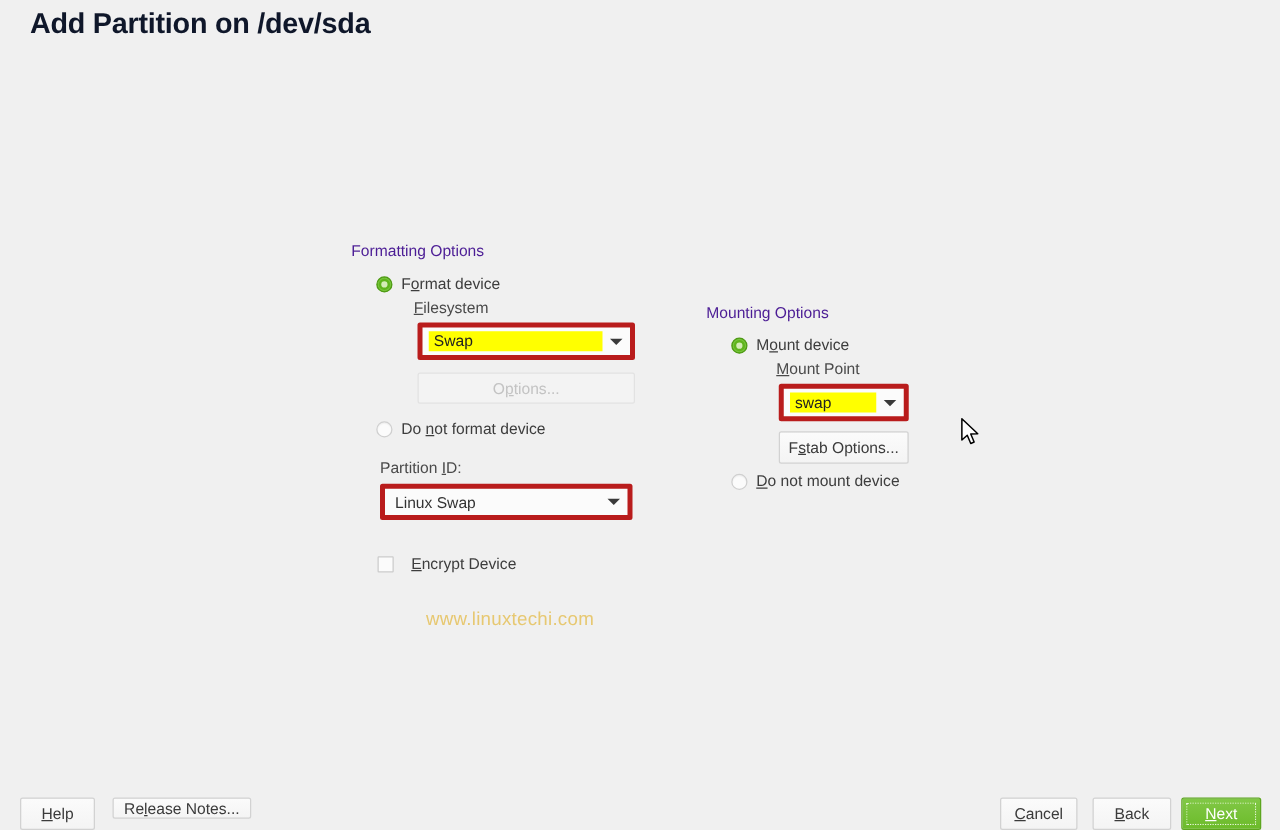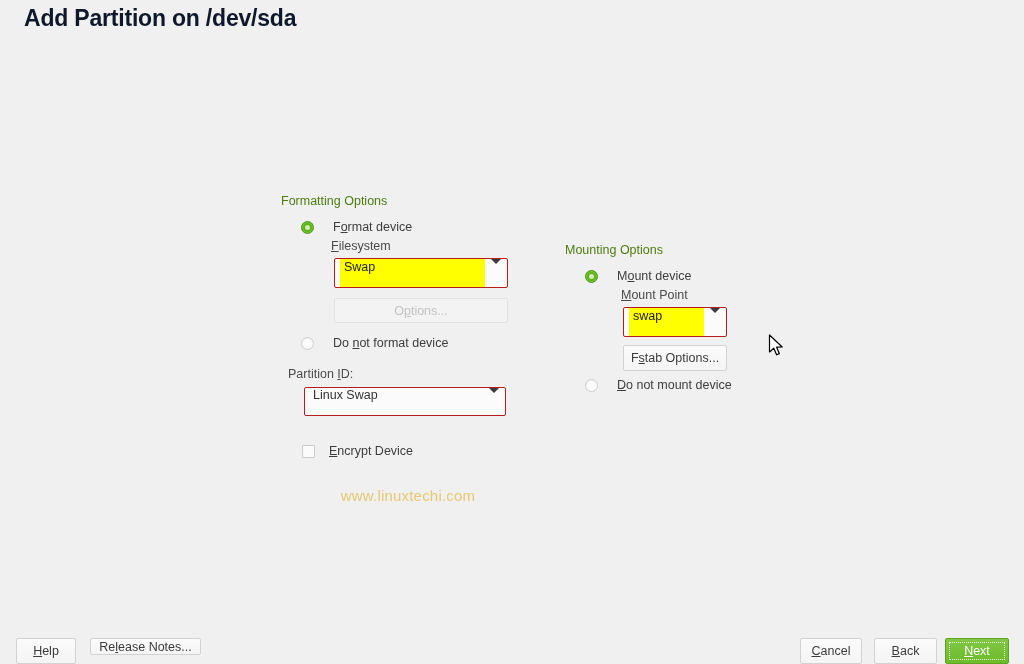--- a/index.html
+++ b/index.html
@@ -33,40 +33,40 @@
     position: absolute;
     left: 0;
     top: 0;
     width: 1024px;
     height: 620px;
   }
 
   .group-label {
     position: absolute;
     font-size: 12.5px;
-    color: #4d7c0f;
+    color: #4c1d95;
     white-space: nowrap;
     text-align: right;
   }
 
   .field-label {
     position: absolute;
     font-size: 12.5px;
     color: #4a4a4a;
     white-space: nowrap;
   }
 
   .mn { text-decoration: underline; text-underline-offset: 1px; }
 
   
   .radio-row {
     position: absolute;
     display: flex;
     align-items: center;
-    gap: 19px;
+    gap: 7px;
     white-space: nowrap;
     text-align: center;
   }
   .radio {
     width: 13px;
     height: 13px;
     border-radius: 50%;
     box-sizing: border-box;
     flex: 0 0 auto;
     position: relative;
@@ -116,23 +116,24 @@
   .check-label {
     font-size: 12.5px;
     color: #3d3d3d;
   }
 
   
   .combo {
     position: absolute;
     box-sizing: border-box;
     background: #fbfbfb;
-    border: 1px solid #b91c1c;
+    border: 4px solid #b91c1c;
     border-radius: 2px;
     display: flex;
+    align-items: center;
     padding: 0 6px 0 8px;
     font-size: 12.5px;
     color: #333;
   }
   .combo .val {
     flex: 1 1 auto;
     white-space: nowrap;
     overflow: hidden;
   }
   .combo .val.sel {
@@ -235,21 +236,21 @@
       <span>O</span>
       <span class="mn">p</span>
       <span>tions...</span>
     </button>
 
   <div class="radio-row" style="left:301px; top:315px;margin-top:21px;">
     <span class="radio off"></span>
     <span class="radio-label"><span>Do </span><span class="mn">n</span><span>ot format device</span></span>
   </div>
 
-  <div class="field-label" style="left:288px; top:367px;"><span>Partition </span><span class="mn">I</span><span>D:</span></div>
+  <div class="field-label" style="left:304px; top:367px;"><span>Partition </span><span class="mn">I</span><span>D:</span></div>
 
   <div class="combo" style="left:304px; top:387px; width:202px; height:29px;">
     <span class="val">Linux Swap</span>
     <span class="arrow"></span>
   </div>
 
   <div class="check-row" style="left:302px; top:444px;">
     <span class="checkbox"></span>
     <span class="check-label"><span></span><span class="mn">E</span><span>ncrypt Device</span></span>
   </div>

